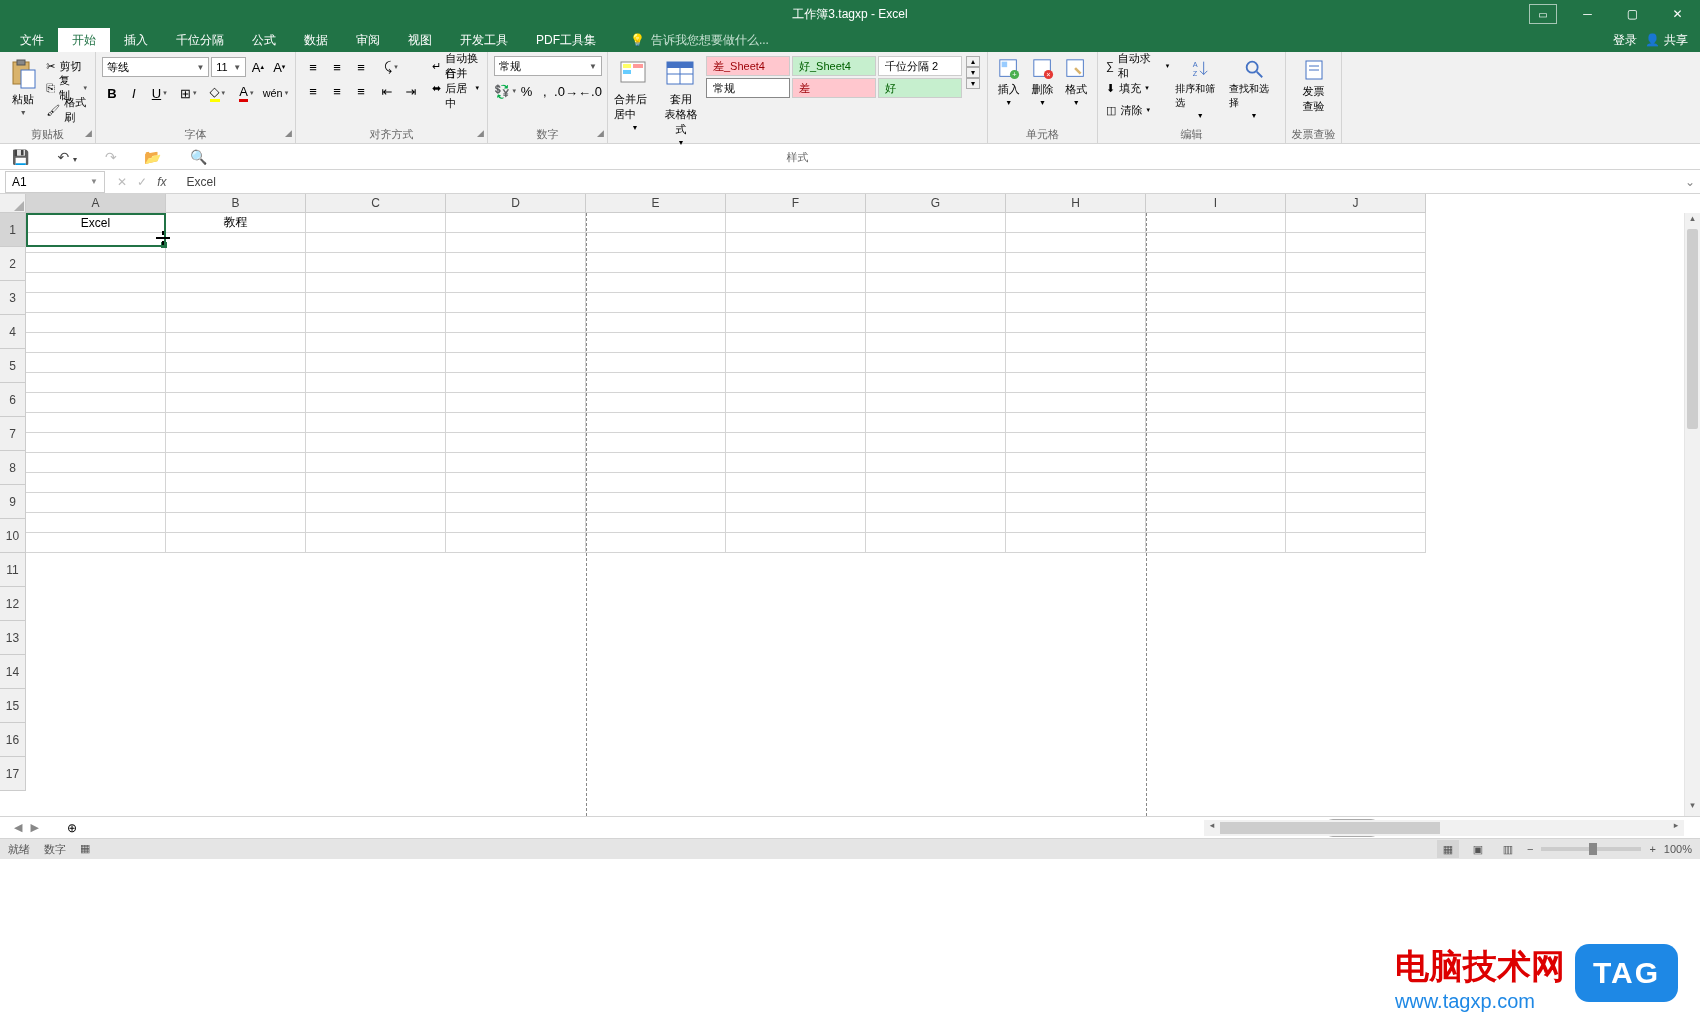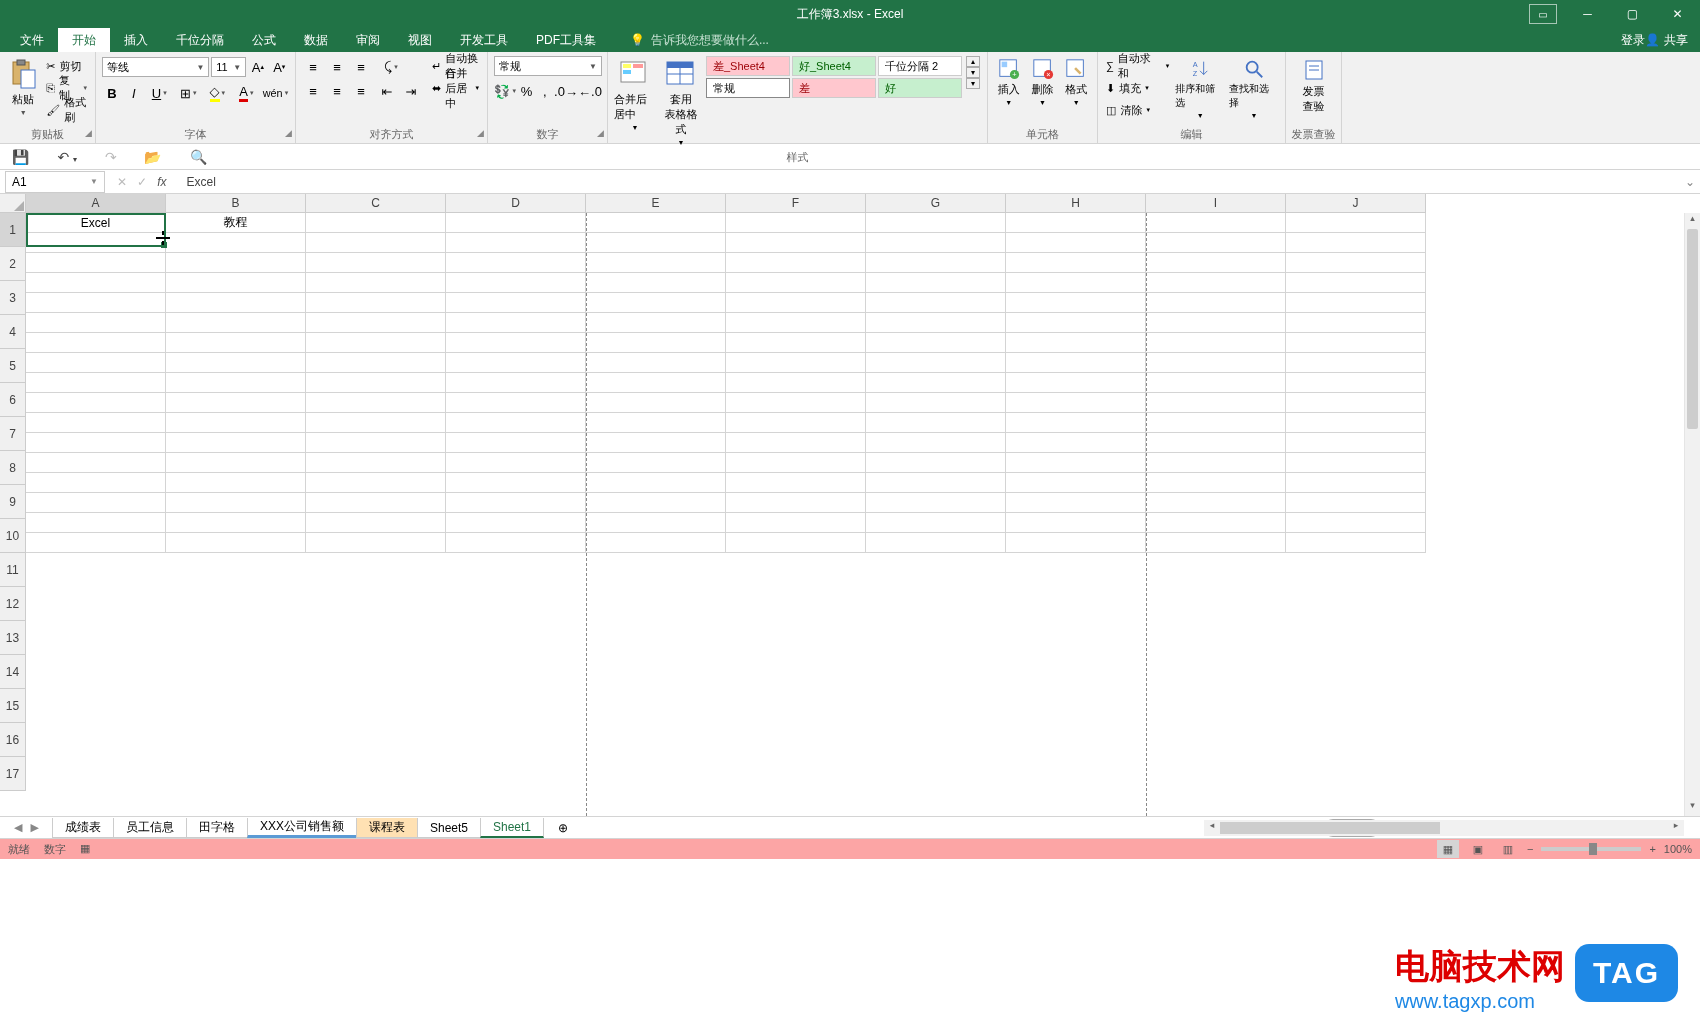--- a/index.html
+++ b/index.html
@@ -12,21 +12,21 @@
 .titlebar .right-controls { margin-left: auto; display: flex; align-items: center; }
 .titlebar .win-btn { width: 45px; height: 28px; display: flex; align-items: center; justify-content: center; cursor: pointer; }
 .titlebar .ribbon-display { margin-right: 8px; width: 28px; height: 20px; border: 1px solid rgba(255,255,255,0.6); display:flex; align-items:center; justify-content:center; font-size:10px;}
 
 
 .tabbar { height: 24px; background: #217346; display: flex; align-items: stretch; color: #fff; padding-left: 6px; }
 .tab { padding: 0 14px; display: flex; align-items: center; font-size: 12px; cursor: pointer; }
 .tab.file { background: #217346; }
 .tab.active { background: #fff; color: #217346; }
 .tellme { margin-left: 20px; display: flex; align-items: center; color: #c5e0d1; font-size: 12px; gap: 6px; }
-.tabbar .right { margin-left: auto; display: flex; align-items: center; gap: 0; padding-right: 12px; }
+.tabbar .right { margin-left: auto; display: flex; align-items: center; gap: 8px; padding-right: 12px; }
 .tabbar .right span { cursor: pointer; display:flex; align-items:center; gap:4px; }
 
 
 .ribbon { height: 92px; background: #f1f1f1; border-bottom: 1px solid #d4d4d4; display: flex; }
 .group { border-right: 1px solid #d4d4d4; display: flex; flex-direction: column; }
 .group-body { flex: 1; display: flex; align-items: flex-start; padding: 4px 6px; gap: 4px; }
 .group-label { height: 16px; text-align: center; font-size: 11px; color: #666; position: relative; }
 .group-label .dlg { position: absolute; right: 3px; top: 1px; font-size: 9px; color: #888; cursor: pointer; }
 .big-btn { display: flex; flex-direction: column; align-items: center; width: 42px; font-size: 11px; cursor: pointer; padding-top: 2px; gap: 2px; }
 .big-btn .ico { width: 32px; height: 32px; }
@@ -92,21 +92,21 @@
 .sheet-tab.colored-orange { background: #ffe1b3; }
 .sheet-tab.active { background: #fff; border-bottom: 2px solid #217346; color: #217346; }
 .new-sheet { width: 22px; height: 20px; display: flex; align-items: center; justify-content: center; cursor: pointer; border: 1px solid transparent; margin-left: 8px; }
 .ime-pill { position: absolute; right: 320px; top: 2px; border: 1px solid #aaa; border-radius: 10px; padding: 0 8px; height: 18px; display: flex; align-items: center; font-size: 11px; gap: 4px; background: #fff; }
 .hscroll { position: absolute; right: 16px; width: 480px; height: 16px; bottom: 2px; background: #f1f1f1; display: flex; }
 .hscroll .hbtn { width: 16px; text-align: center; font-size: 9px; color: #666; cursor: pointer; }
 .hscroll .htrack { flex: 1; position: relative; }
 .hscroll .hthumb { position: absolute; top: 2px; bottom: 2px; left: 0; width: 220px; background: #cdcdcd; cursor: pointer; }
 
 
-.statusbar { height: 21px; background: #fca5a5; border-top: 1px solid #d4d4d4; display: flex; align-items: center; font-size: 11px; color: #555; padding: 0 8px; }
+.statusbar { height: 21px; background: #e5e5e5; border-top: 1px solid #d4d4d4; display: flex; align-items: center; font-size: 11px; color: #555; padding: 0 8px; }
 .statusbar .left { display: flex; gap: 14px; }
 .statusbar .right { margin-left: auto; display: flex; align-items: center; gap: 8px; }
 .view-btn { width: 22px; height: 18px; border: 1px solid transparent; display: flex; align-items: center; justify-content: center; cursor: pointer; }
 .view-btn.active { background: #d5d5d5; }
 .zoom-slider { width: 100px; height: 4px; background: #ccc; position: relative; }
 .zoom-slider .knob { position: absolute; left: 48px; top: -4px; width: 8px; height: 12px; background: #888; }
 
 
 .watermark { position: absolute; right: 22px; bottom: 20px; display: flex; flex-direction: column; align-items: flex-start; gap: 2px; pointer-events: none; }
 .watermark .red-text { font-size: 34px; font-weight: bold; color: #d00; font-family: "SimHei", sans-serif; }
@@ -121,21 +121,21 @@
 
 svg { display: block; }
 </style>
 </head>
 <body>
 
 <div class="titlebar">
   <div class="left-icons">
     <span style="width:10px"></span>
   </div>
-  <div class="title">工作簿3.xlsx - Excel</div>
+  <div class="title">工作簿3.tagxp - Excel</div>
   <div class="right-controls">
     <div class="ribbon-display">▭</div>
     <div class="win-btn">─</div>
     <div class="win-btn">▢</div>
     <div class="win-btn">✕</div>
   </div>
 </div>
 
 <div class="tabbar">
   <div class="tab file">文件</div>
@@ -692,29 +692,20 @@
       </div>
     <div class="down">▾</div>
   </div>
 </div>
 
 <div class="sheet-bar">
   <div class="sheet-nav">
     <span>◀</span>
     <span>▶</span>
   </div>
-  <div class="sheet-tabs" id="sheet-tabs">
-      <div class="sheet-tab ">成绩表</div>
-      <div class="sheet-tab ">员工信息</div>
-      <div class="sheet-tab ">田字格</div>
-      <div class="sheet-tab colored-blue">XXX公司销售额</div>
-      <div class="sheet-tab colored-orange">课程表</div>
-      <div class="sheet-tab ">Sheet5</div>
-      <div class="sheet-tab active">Sheet1</div>
-    </div>
   <div class="new-sheet">⊕</div>
   <div class="ime-pill">CH ♪ 简</div>
   <div class="hscroll">
     <div class="hbtn">◂</div>
     <div class="htrack">
         <div class="hthumb"></div>
       </div>
     <div class="hbtn">▸</div>
   </div>
 </div>

